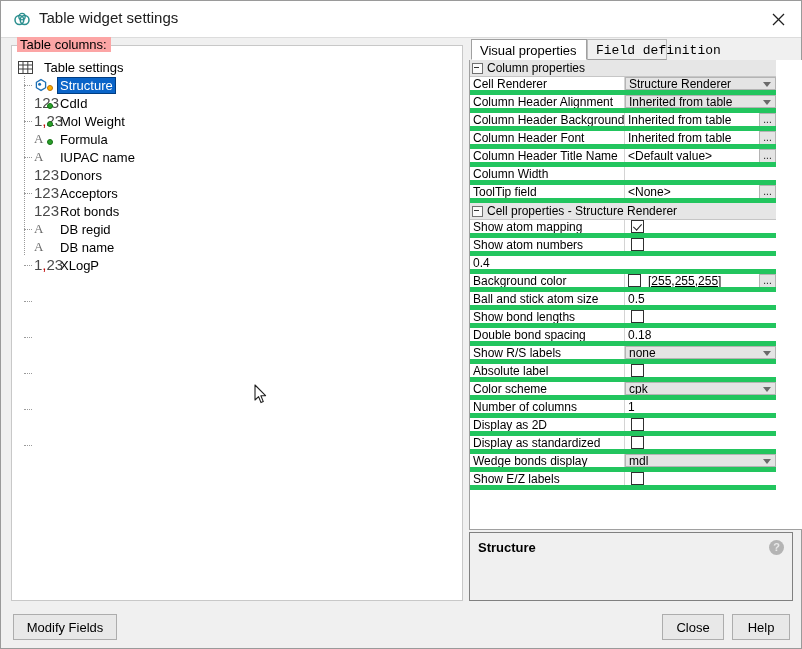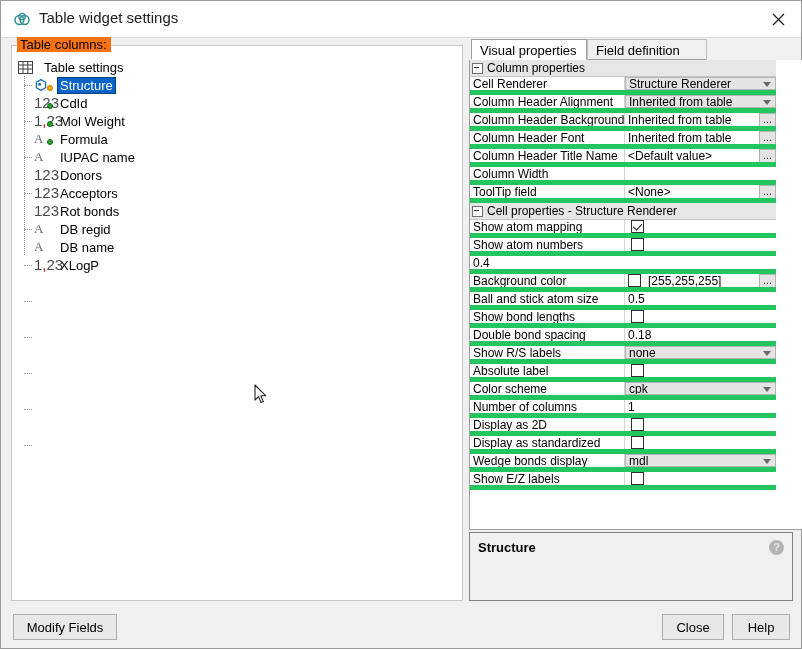--- a/index.html
+++ b/index.html
@@ -44,21 +44,21 @@
   
   .left-group {
     position: absolute; left: 10px; top: 44px;
     width: 452px; height: 556px;
     border: 1px solid #c8c8c8;
     background: #ffffff;
     box-sizing: border-box;
   }
   .left-group-title {
     position: absolute; left: 16px; top: 36px;
-    background: #f97316;
+    background: #fca5a5;
     padding: 0 4px 0 3px;
     font-size: 13px; color: #000;
     line-height: 15px;
     z-index: 4;
   }
   .tree {
     position: absolute; left: 11px; top: 45px;
     width: 450px; height: 554px;
     background: #ffffff;
     overflow: hidden;
@@ -256,21 +256,21 @@
     cursor: pointer;
   }
   .cbx.checked::after {
     content:"";
     position:absolute; left:3px; top:1px;
     width:4px; height:7px;
     border: solid #202020;
     border-width: 0 1.6px 1.6px 0;
     transform: rotate(42deg);
   }
-  .color-text { margin-left: 7px; font-size: 12px; }
+  .color-text { margin-left: 7px; font-size: 12px; text-decoration: underline; }
 
   
   .vscroll {
     position: absolute; right: 0; top: 0;
     width: 17px; height: 468px;
     background: #f4f4f4;
     border-left: 1px solid #dcdcdc;
     box-sizing: border-box;
   }
   .vscroll .arrow {
@@ -471,21 +471,21 @@
       </div>
     </div>
   </div>
 
   <div class="right-panel">
 
     <div class="tabstrip">
       <div class="tab active" style="left:2px; width:116px;">
         <span>Visual properties</span>
       </div>
-      <div class="tab inactive" style="left:118px; width:120px;">
+      <div class="tab inactive" style="left:118px; width:80px;font-family:Liberation Mono, monospace;">
         <span>Field definition</span>
       </div>
     </div>
 
     <div class="grid-box">
       <div class="grid-scrollport">
 
         <div class="grp-row">
           <span class="expander"></span>
           <span>Column properties</span>

